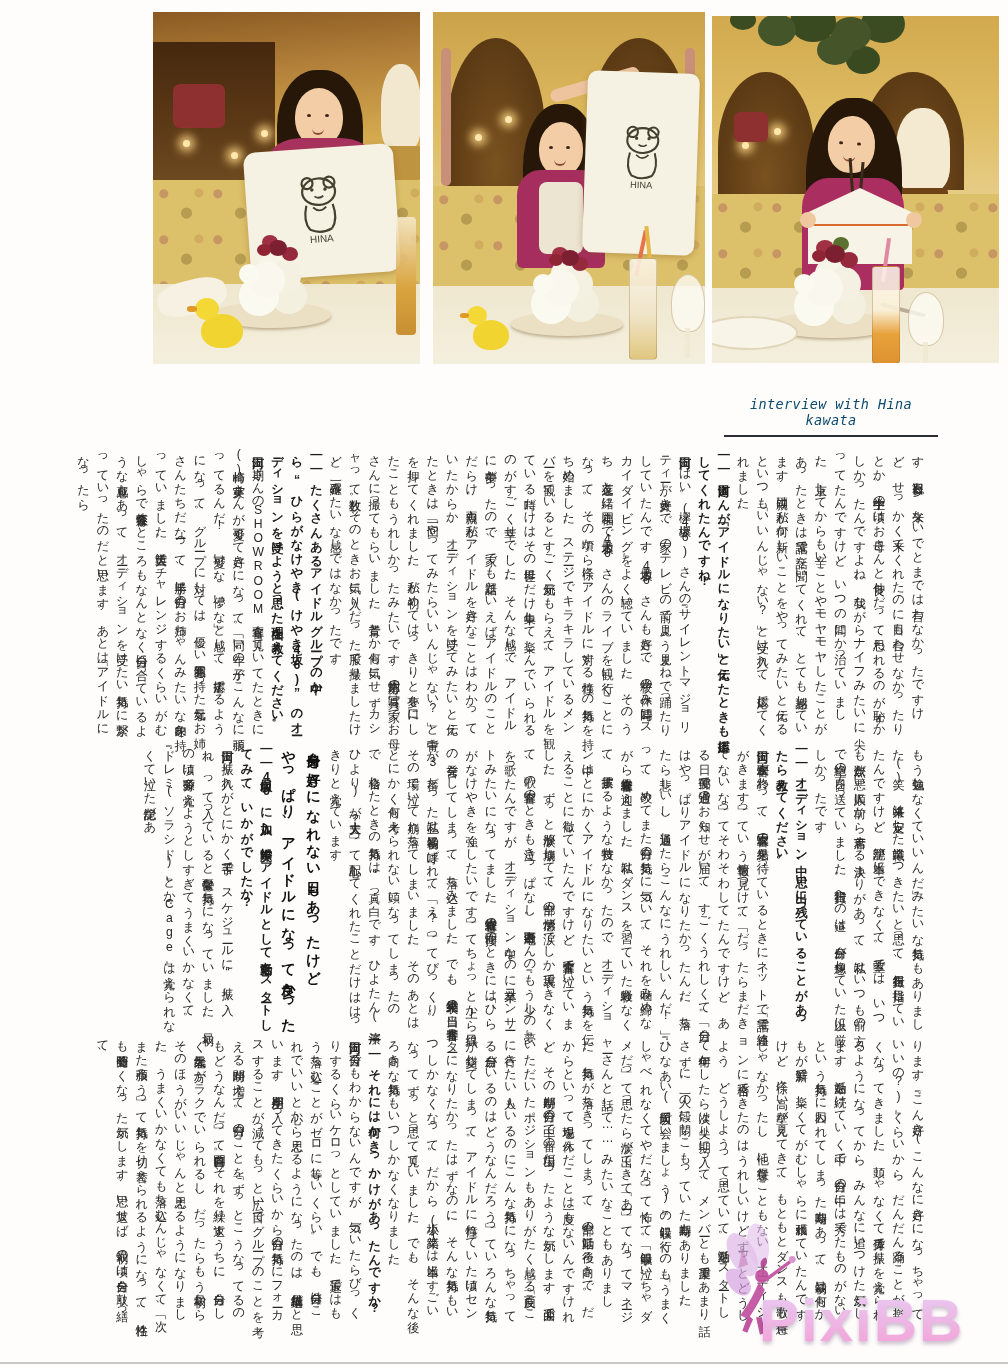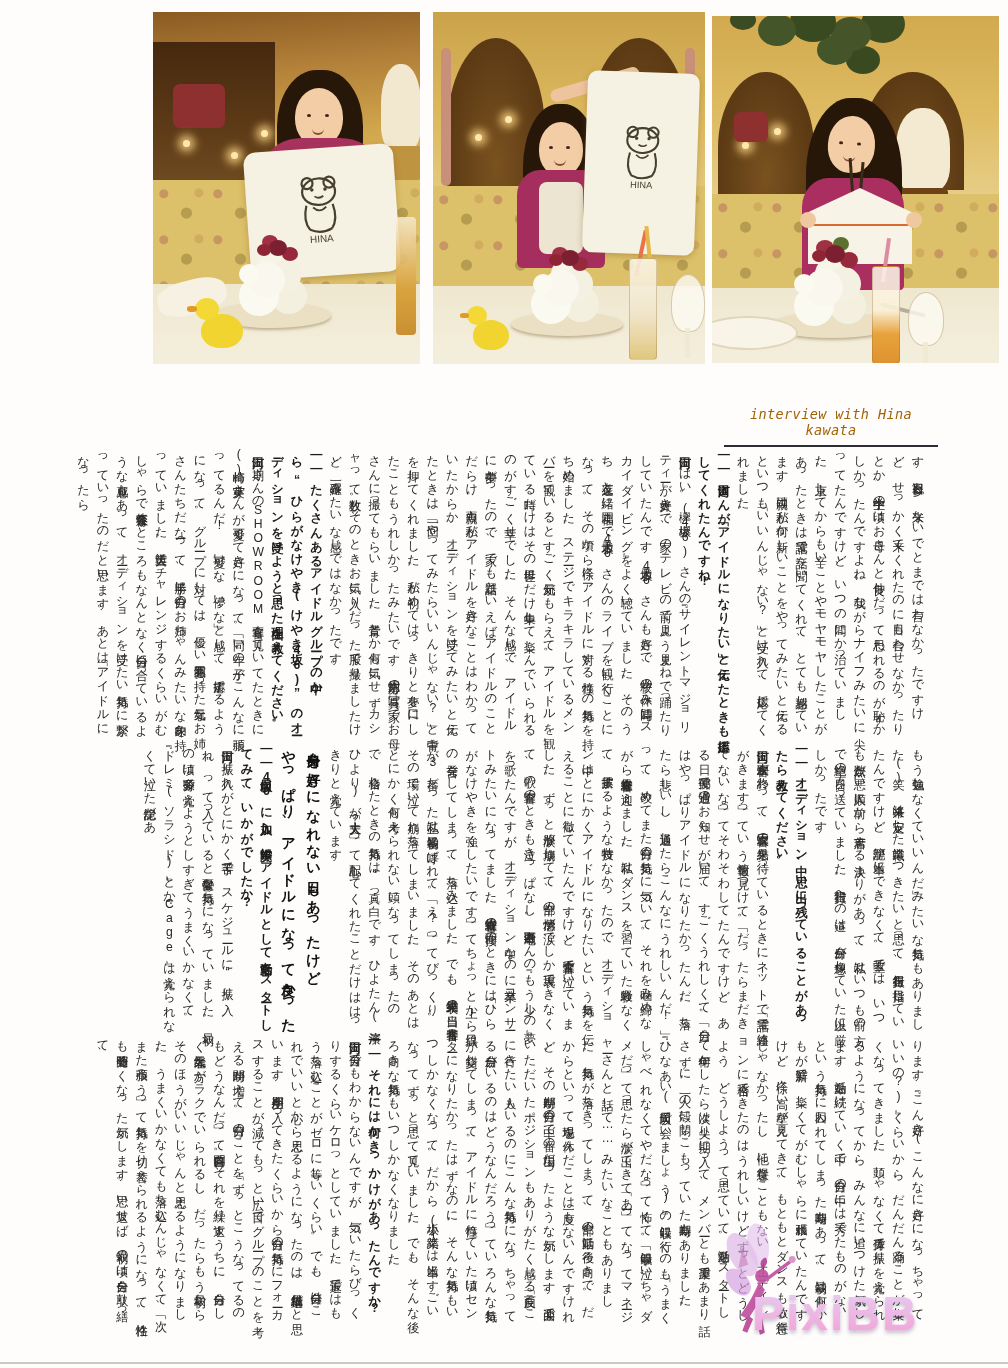--- a/index.html
+++ b/index.html
@@ -28,42 +28,42 @@
   .duckbody{background:#f1d42f;border-radius:50% 50% 46% 46%;}
   .duckhead{background:#f3d836;border-radius:50%;}
   .beak{background:#e09a28;border-radius:40%;}
   .plate{background:#ece0c4;border-radius:50%;box-shadow:0 2px 3px rgba(120,90,40,.4);}
   .cream{position:absolute;width:20px;height:20px;border-radius:50%;background:#fbfaf1;}
   .berries{position:absolute;width:14px;height:12px;border-radius:50%;background:#8e2434;}
   .arch{background:radial-gradient(ellipse at 50% 85%, #7a5220 0%, #5c3a14 70%);
         border-radius:50% 50% 0 0 / 62% 62% 0 0;}
   
   .interview-header{
-    position:absolute;left:724px;top:406px;width:214px;text-align:center;
+    position:absolute;left:724px;top:396px;width:214px;text-align:center;
     font-family:"DejaVu Sans Mono",monospace;font-style:italic;font-size:13.5px;
-    letter-spacing:.4px;color:#a16207;padding-bottom:7px;border-bottom:2px solid #2d2d35;
+    letter-spacing:.4px;color:#0c4a6e;padding-bottom:7px;border-bottom:2px solid #2d2d35;
   }
   
   .band{
     position:absolute;left:30px;width:897px;height:290px;
     writing-mode:vertical-rl;text-orientation:upright;
     font-size:12.2px;line-height:19.4px;letter-spacing:.2px;color:#272725;
   }
   .band p{margin:0;}
   .seg-body{margin-block:0 2px;}
   .seg-answer{margin-block:0 2px;}
   .speaker{font-weight:700;}
   .seg-question{font-weight:700;margin-block:4px 2px;color:#1c1c1a;}
   .seg-headline{font-weight:700;font-size:14.2px;line-height:25px;letter-spacing:1.6px;
                 margin-block:5px 4px;color:#111;}
   
   .wm{position:absolute;left:703px;top:1190px;width:305px;height:176px;}
   .wm-text{
-    position:absolute;left:49px;top:96px;
-    font-family:"Liberation Sans",sans-serif;font-weight:700;font-size:48px;letter-spacing:2px;
+    position:absolute;left:56px;top:96px;
+    font-family:"Liberation Sans",sans-serif;font-weight:700;font-size:60px;letter-spacing:2px;
     background:linear-gradient(180deg,#e7cef6 0%,#eeb4e3 55%,#f59cd4 100%);
     -webkit-background-clip:text;background-clip:text;color:transparent;
     filter:drop-shadow(0 3px 2px rgba(110,70,120,.35));
   }
   .bottom-line{position:absolute;left:0;top:1362px;width:1008px;height:2px;background:#cac8c5;}
 </style>
 </head>
 <body>
 
 <div class="photo" style="left:153px;top:12px;width:267px;height:352px;

